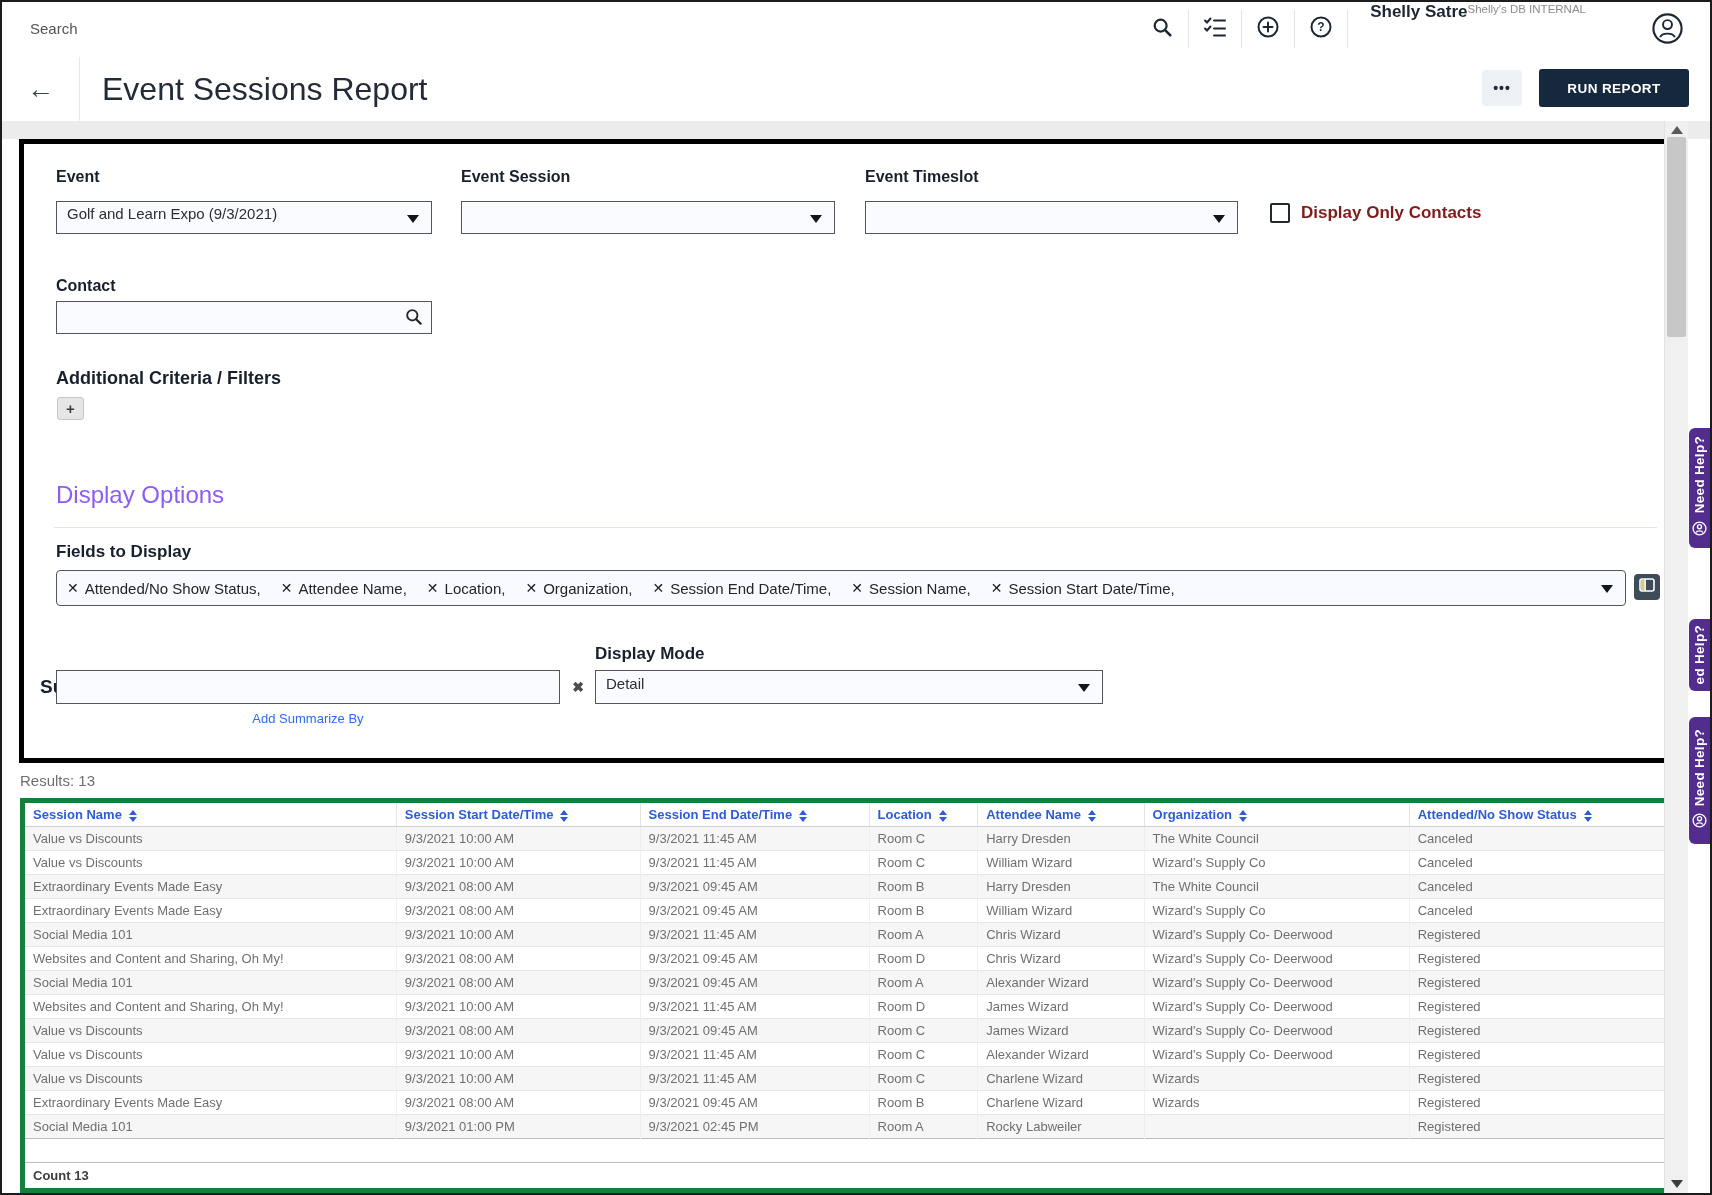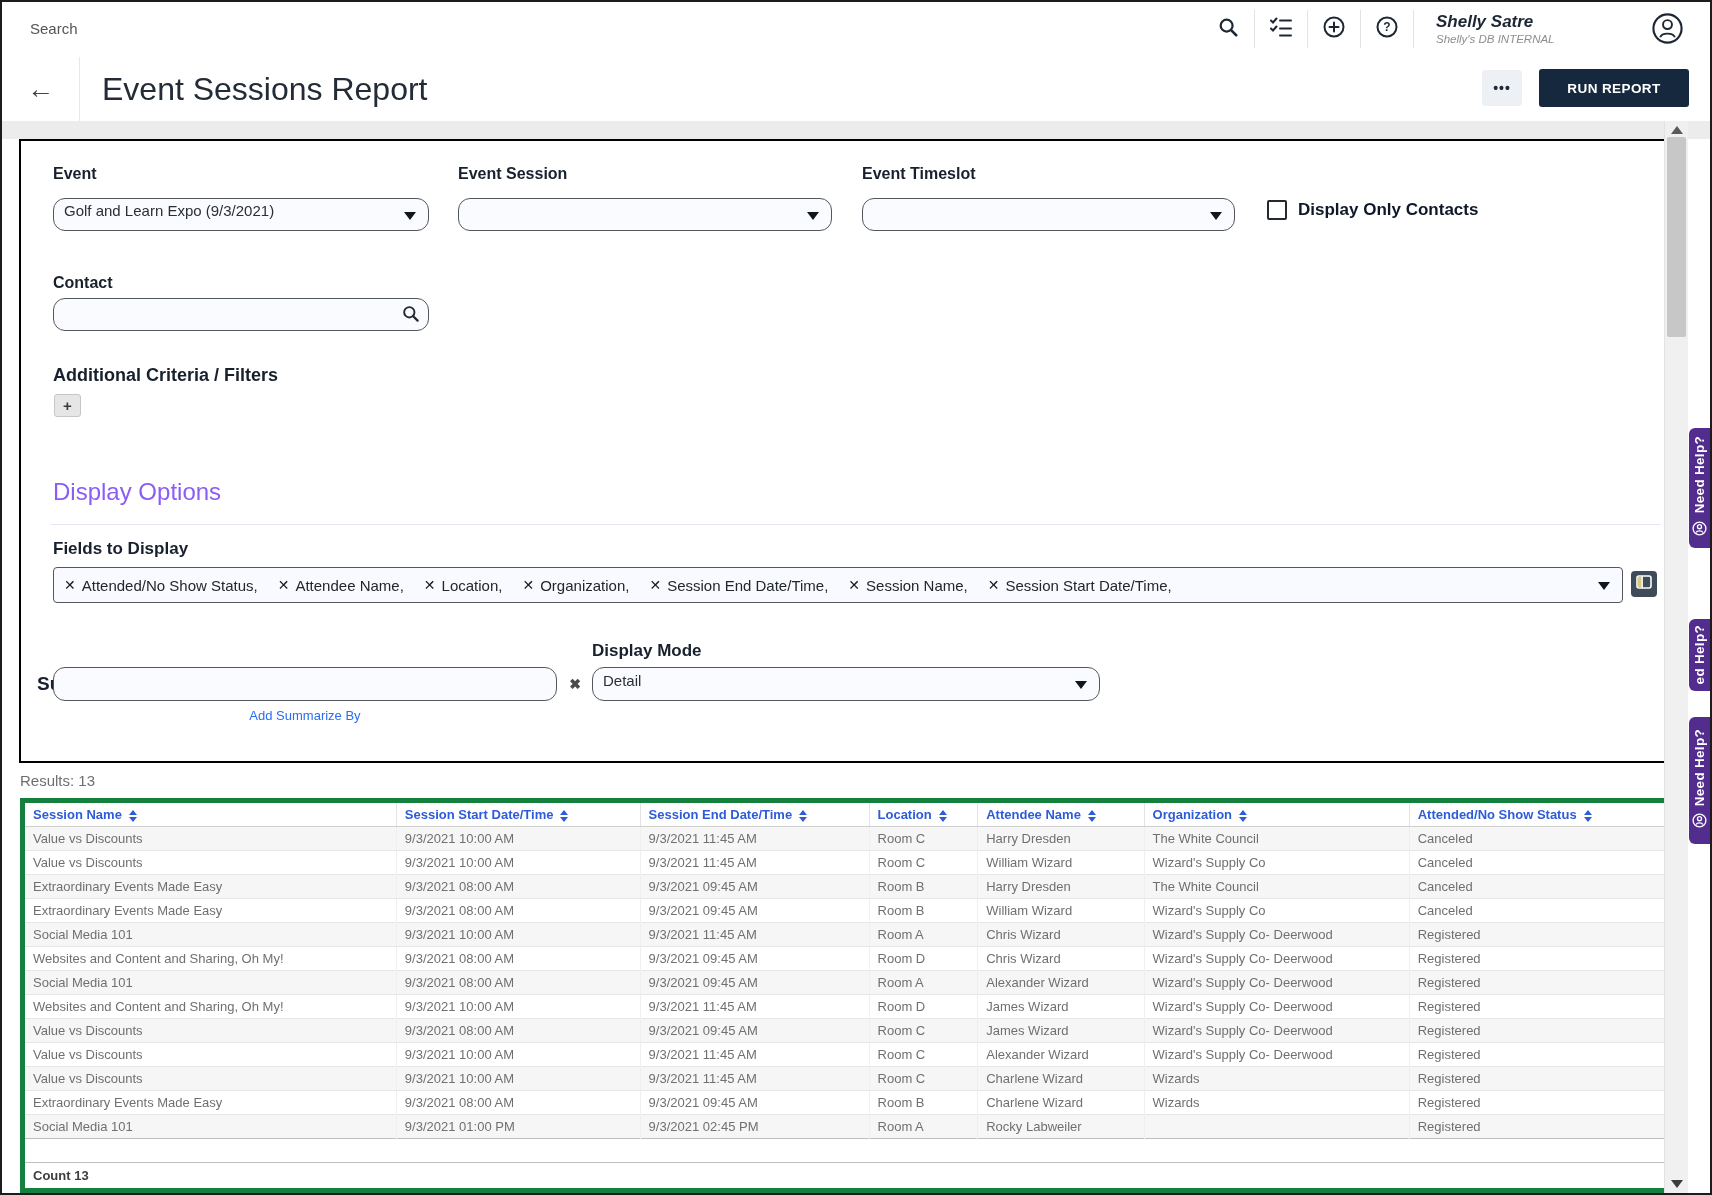--- a/index.html
+++ b/index.html
@@ -5,52 +5,52 @@
   html,body{margin:0;padding:0;background:#fff;}
   .page{position:relative;width:1712px;height:1195px;box-sizing:border-box;border:2px solid #1c1c1c;
         background:#fff;font-family:"Liberation Sans",sans-serif;overflow:hidden;}
 
   
   .topbar{position:absolute;top:0;left:0;right:0;height:55px;background:#fff;border-bottom:1px solid #d8d8d8;}
   .search-label{position:absolute;left:28px;top:18px;font-size:15px;color:#555;}
   .tb-icons{position:absolute;right:120px;top:0;height:54px;display:flex;align-items:stretch;}
   .tb-btn{width:52px;display:flex;align-items:center;justify-content:center;cursor:pointer;}
   .tb-sep{width:1px;background:#e3e3e3;margin:8px 0;}
-  .user-block{display:flex;flex-direction:column;justify-content:center;padding:0 4px 0 22px;min-width:150px;font-style:italic;}
+  .user-block{display:flex;flex-direction:row;justify-content:center;padding:0 4px 0 22px;min-width:150px;}
   .user-name{font-size:17px;font-weight:700;color:#1d2633;line-height:20px;}
   .user-org{font-size:11.5px;color:#8d8d8d;line-height:14px;}
   .avatar-btn{position:absolute;right:26px;top:11px;width:34px;height:34px;display:flex;align-items:center;justify-content:center;cursor:pointer;}
 
   
   .pg-header{position:absolute;top:55px;left:0;right:0;height:64px;background:#fff;}
   .back-col{position:absolute;left:0;top:0;width:77px;height:100%;border-right:1px solid #e8e8e8;
             display:flex;align-items:center;justify-content:center;cursor:pointer;}
   .back-arrow{font-size:27px;color:#3d4654;line-height:1;}
   .page-title{position:absolute;left:100px;top:50%;transform:translateY(-50%);font-size:32px;color:#232b37;font-weight:400;}
   .more-btn{position:absolute;left:1480px;top:13px;width:40px;height:36px;background:#edf0f4;border-radius:4px;
             display:flex;align-items:center;justify-content:center;font-size:14px;font-weight:700;color:#1f2937;
             letter-spacing:1px;cursor:pointer;}
   .run-btn{position:absolute;left:1537px;top:12px;width:150px;height:38px;background:#16283d;color:#fff;
            font-size:13.5px;font-weight:700;letter-spacing:.4px;border:none;border-radius:3px;
            display:flex;align-items:center;justify-content:center;cursor:pointer;}
   .grey-band{position:absolute;top:119px;left:0;right:0;height:18px;background:#ececec;}
 
   
   .filter-panel{position:absolute;left:17px;top:137px;width:1653px;height:624px;background:#fff;
-                border:2px solid #000000;box-sizing:border-box;}
+                border:5px solid #000000;box-sizing:border-box;}
   .fld-label{position:absolute;font-size:16px;font-weight:700;color:#17202c;}
   .select-box,.text-input{position:absolute;height:33px;box-sizing:border-box;background:#fafbfe;
-      border:1px solid #53565c;border-radius:12px;display:flex;align-items:center;padding:0 30px 8px 10px;
+      border:1px solid #53565c;border-radius:0;display:flex;align-items:center;padding:0 30px 8px 10px;
       font-size:15px;color:#2b2f36;cursor:pointer;}
   .text-input{cursor:text;}
   .caret{position:absolute;right:12px;top:50%;margin-top:-3px;width:0;height:0;
          border-left:6px solid transparent;border-right:6px solid transparent;border-top:8px solid #11161d;}
   .checkbox{position:absolute;width:20px;height:20px;box-sizing:border-box;border:2px solid #23292f;
             border-radius:2px;background:#fff;cursor:pointer;}
-  .chk-label{position:absolute;font-size:17px;font-weight:700;color:#0f172a;cursor:default;}
+  .chk-label{position:absolute;font-size:17px;font-weight:700;color:#7f1d1d;cursor:default;}
   .mag{position:absolute;right:8px;top:50%;transform:translateY(-50%);}
   .plus-btn{position:absolute;width:25px;height:21px;background:#e6e6e6;border:1px solid #c6c6c6;border-radius:3px;
             display:flex;align-items:center;justify-content:center;font-size:15px;font-weight:700;color:#3c3c3c;cursor:pointer;}
   .section-title{position:absolute;font-size:24px;color:#8b5cf6;font-weight:400;}
   .section-rule{position:absolute;left:30px;right:10px;height:1px;background:#e2e6ee;}
   .chips-input{position:absolute;left:32px;top:426px;width:1570px;height:36px;box-sizing:border-box;
                background:#f8faff;border:1px solid #53565c;border-radius:4px;display:flex;align-items:center;
                padding:0 34px 0 10px;overflow:hidden;}
   .chips{display:flex;align-items:center;gap:20px;white-space:nowrap;}
   .chip{display:flex;align-items:center;gap:6px;font-size:15px;color:#23262b;cursor:default;}

